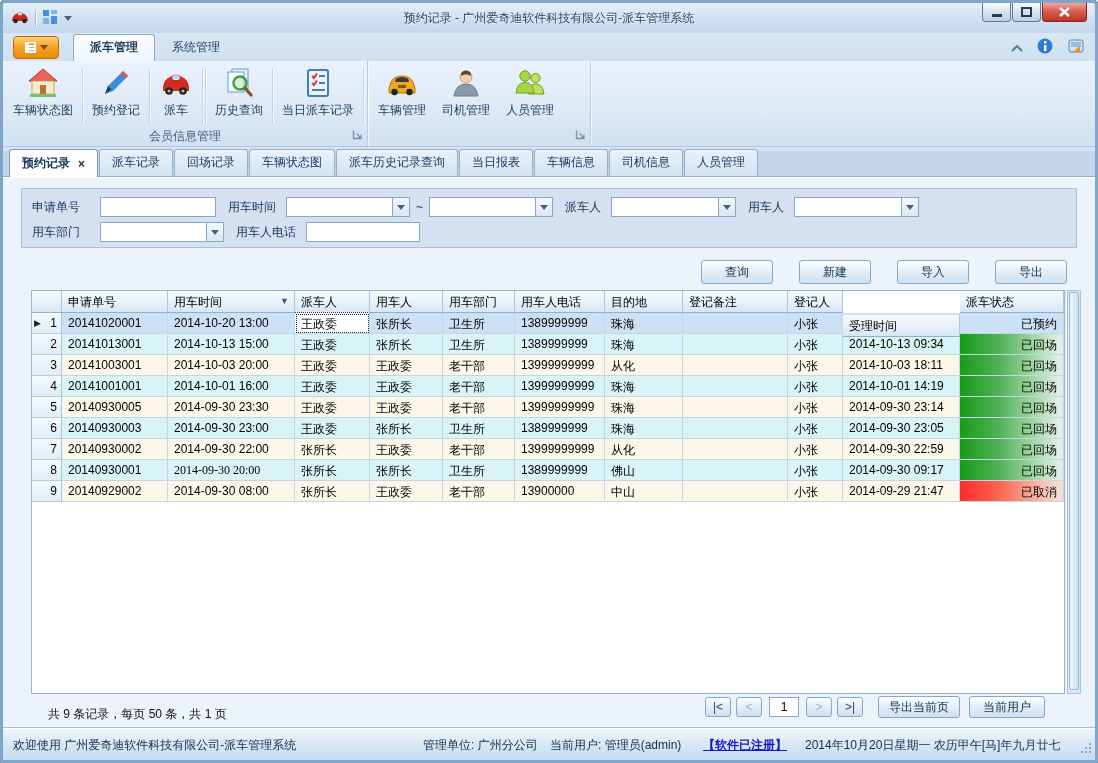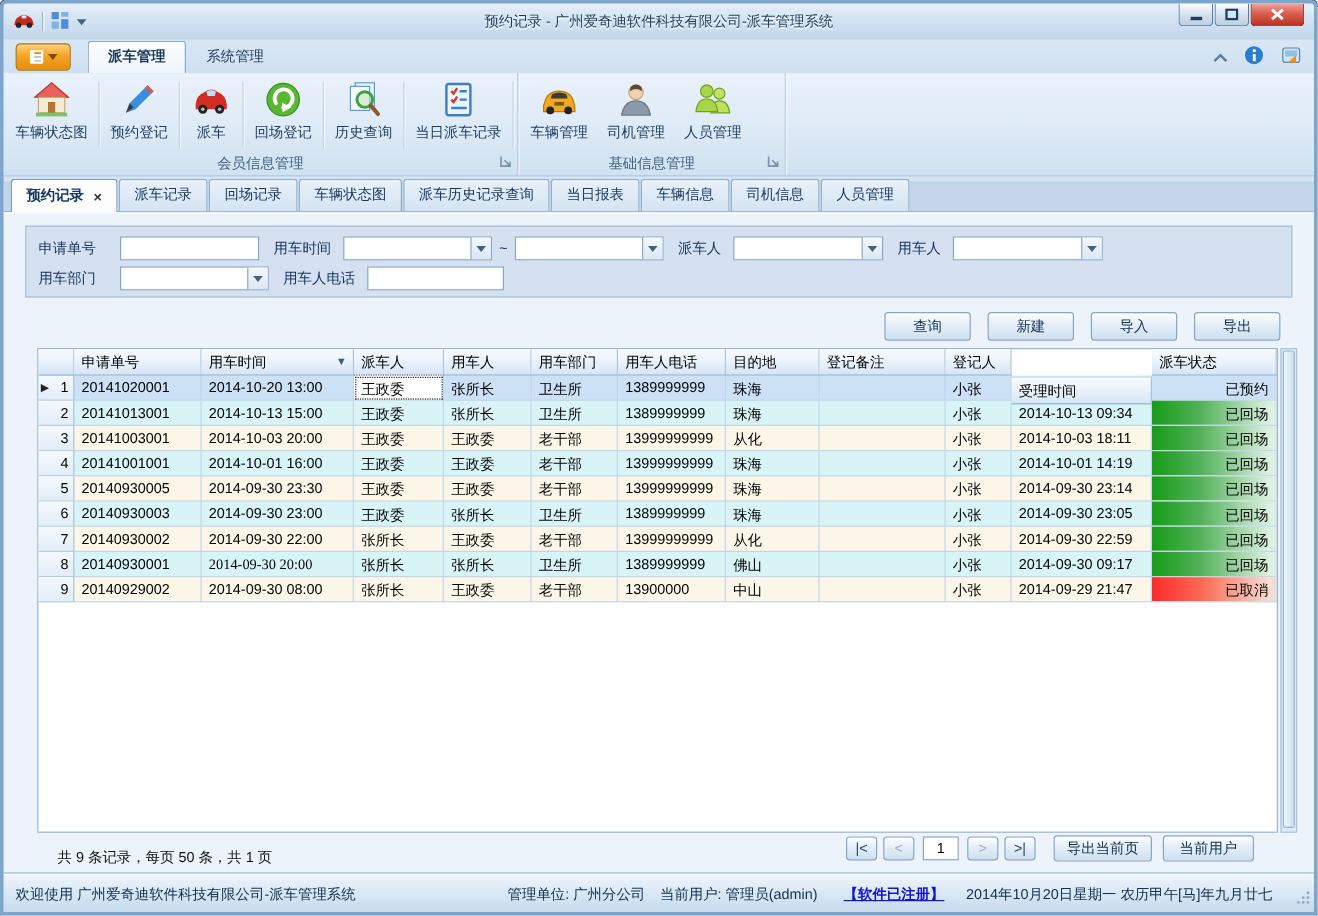--- a/index.html
+++ b/index.html
@@ -77,21 +77,21 @@
   .flabel { color:#15335c; margin-right:10px; }
   .finput { height:20px; background:#fff; border:1px solid #86a7c8; }
   .fcombo { height:20px; background:#fff; border:1px solid #86a7c8; display:flex; }
   .fcombo .box { flex:1; }
   .combo-arrow { width:17px; border-left:1px solid #86a7c8;
     background:linear-gradient(#f4f8fc,#dce7f2); display:flex; align-items:center;
     justify-content:center; }
   .caret-down { width:0; height:0; border-left:4px solid transparent;
     border-right:4px solid transparent; border-top:5px solid #44627f; }
 
-  .actions { position:absolute; right:28px; top:82px; display:flex; gap:14px; }
+  .actions { position:absolute; right:28px; top:82px; display:flex; gap:26px; }
   .btn { min-width:72px; height:24px; padding:0 10px; color:#10304f;
     background:linear-gradient(#fdfeff,#e4eef8 45%,#cfe0f0);
     border:1px solid #88a6c6; border-radius:3px;
     display:flex; align-items:center; justify-content:center; }
 
   
   .grid { position:absolute; left:28px; top:112px; width:1034px; height:404px;
     background:#fff; border:1px solid #9ab4d0; overflow:hidden; }
   .thead { display:flex; height:22px; }
   .th { position:relative; height:22px; padding:3px 0 0 6px; color:#000;
@@ -254,30 +254,20 @@
                 <path d="M12 9.5 Q16 6.5 20 9.5 L19 13 L13 13 Z" fill="#bfe0f0"></path>
                 <circle cx="9" cy="24" r="3.8" fill="#222"></circle>
                 <circle cx="23" cy="24" r="3.8" fill="#222"></circle>
                 <circle cx="9" cy="24" r="1.5" fill="#bbb"></circle>
                 <circle cx="23" cy="24" r="1.5" fill="#bbb"></circle>
               </svg>
           </span>
           <span class="rlabel">派车</span>
         </div>
         <div class="rsep"></div>
-        <div class="rbtn">
-          <span class="ricon">
-            <svg width="32" height="32" viewBox="0 0 32 32">
-                <circle cx="16" cy="16" r="13.5" fill="#59b832" stroke="#3a8c1e"></circle>
-                <path d="M10 19 a7.5 7.5 0 1 1 6 3.5" stroke="#fff" stroke-width="3.2" fill="none" stroke-linecap="round"></path>
-                <polygon points="15.5,26.5 22.5,22.5 15,18.5" fill="#fff"></polygon>
-              </svg>
-          </span>
-          <span class="rlabel">回场登记</span>
-        </div>
         <div class="rsep"></div>
         <div class="rbtn">
           <span class="ricon">
             <svg width="32" height="32" viewBox="0 0 32 32">
                 <rect x="9" y="2" width="16" height="20" fill="#eaf4fc" stroke="#5b9bd5"></rect>
                 <rect x="5" y="5" width="16" height="20" fill="#f6fbff" stroke="#5b9bd5"></rect>
                 <circle cx="17" cy="16" r="6.5" fill="rgba(190,230,180,0.55)" stroke="#3f9e3f" stroke-width="2.4"></circle>
                 <line x1="22" y1="21" x2="28" y2="28" stroke="#8a5a2a" stroke-width="3.4" stroke-linecap="round"></line>
               </svg>
           </span>
@@ -338,23 +328,20 @@
           <span class="ricon">
             <svg width="32" height="32" viewBox="0 0 32 32">
                 <circle cx="21.5" cy="11" r="4.6" fill="#c2e060" stroke="#6fa01e"></circle>
                 <path d="M14.5 27 Q15.5 17 21.5 17 Q29 17 30 27 Z" fill="#c2e060" stroke="#6fa01e"></path>
                 <circle cx="11" cy="9" r="5.2" fill="#a8d44a" stroke="#6fa01e"></circle>
                 <path d="M2 26 Q3 15.5 11 15.5 Q19 15.5 20 26 Z" fill="#a8d44a" stroke="#6fa01e"></path>
               </svg>
           </span>
           <span class="rlabel">人员管理</span>
         </div>
-      </div>
-      <div class="rgroup-label">
-        <span>基础信息管理</span>
       </div>
       <span class="rlauncher">
         <svg width="11" height="11" viewBox="0 0 11 11">
             <path d="M1.5 1.5 v8 h8" stroke="#7a93ad" fill="none" stroke-width="1.4"></path>
             <path d="M4.5 4.5 L9 9 M9 5.5 V9 H5.5" stroke="#7a93ad" fill="none" stroke-width="1.3"></path>
           </svg>
       </span>
     </div>
     <div class="rgroup-sep"></div>
   </div>

